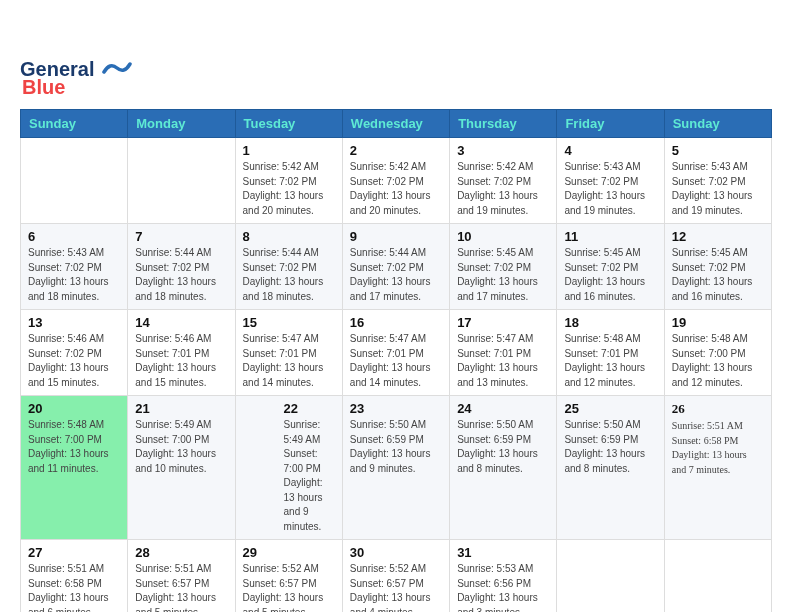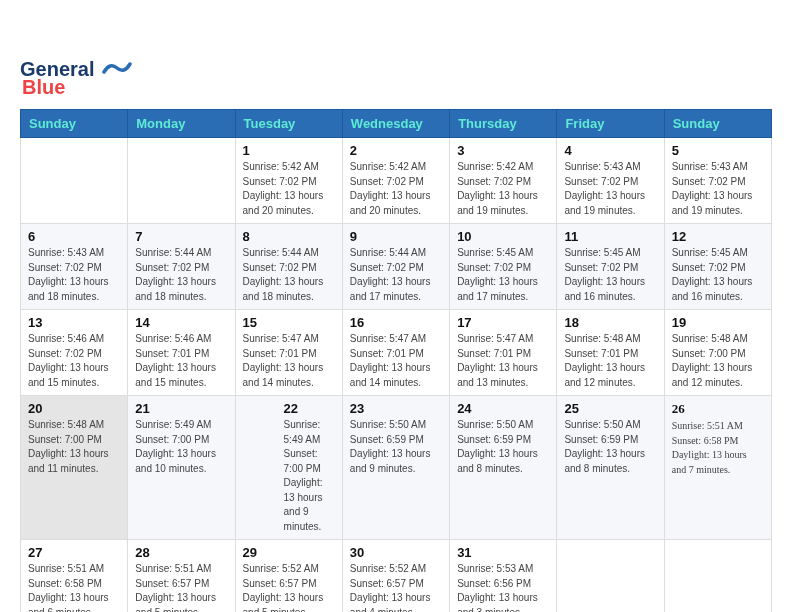--- a/index.html
+++ b/index.html
@@ -247,21 +247,21 @@
         </td>
         <td>
           <span class="day-number">19</span>
           <div class="day-info" style="white-space: pre-line;">Sunrise: 5:48 AM
 Sunset: 7:00 PM
 Daylight: 13 hours
 and 12 minutes.</div>
         </td>
       </tr>
       <tr style="background: rgb(245, 247, 250);">
-        <td style="background: #e5e5e5;">
+        <td style="background: #86efac;">
           <span class="day-number">20</span>
           <div class="day-info" style="white-space: pre-line;">Sunrise: 5:48 AM
 Sunset: 7:00 PM
 Daylight: 13 hours
 and 11 minutes.</div>
         </td>
         <td style="background: rgb(245, 247, 250); margin-left: 41px;">
           <span class="day-number">21</span>
           <div class="day-info" style="white-space: pre-line;">Sunrise: 5:49 AM
 Sunset: 7:00 PM

